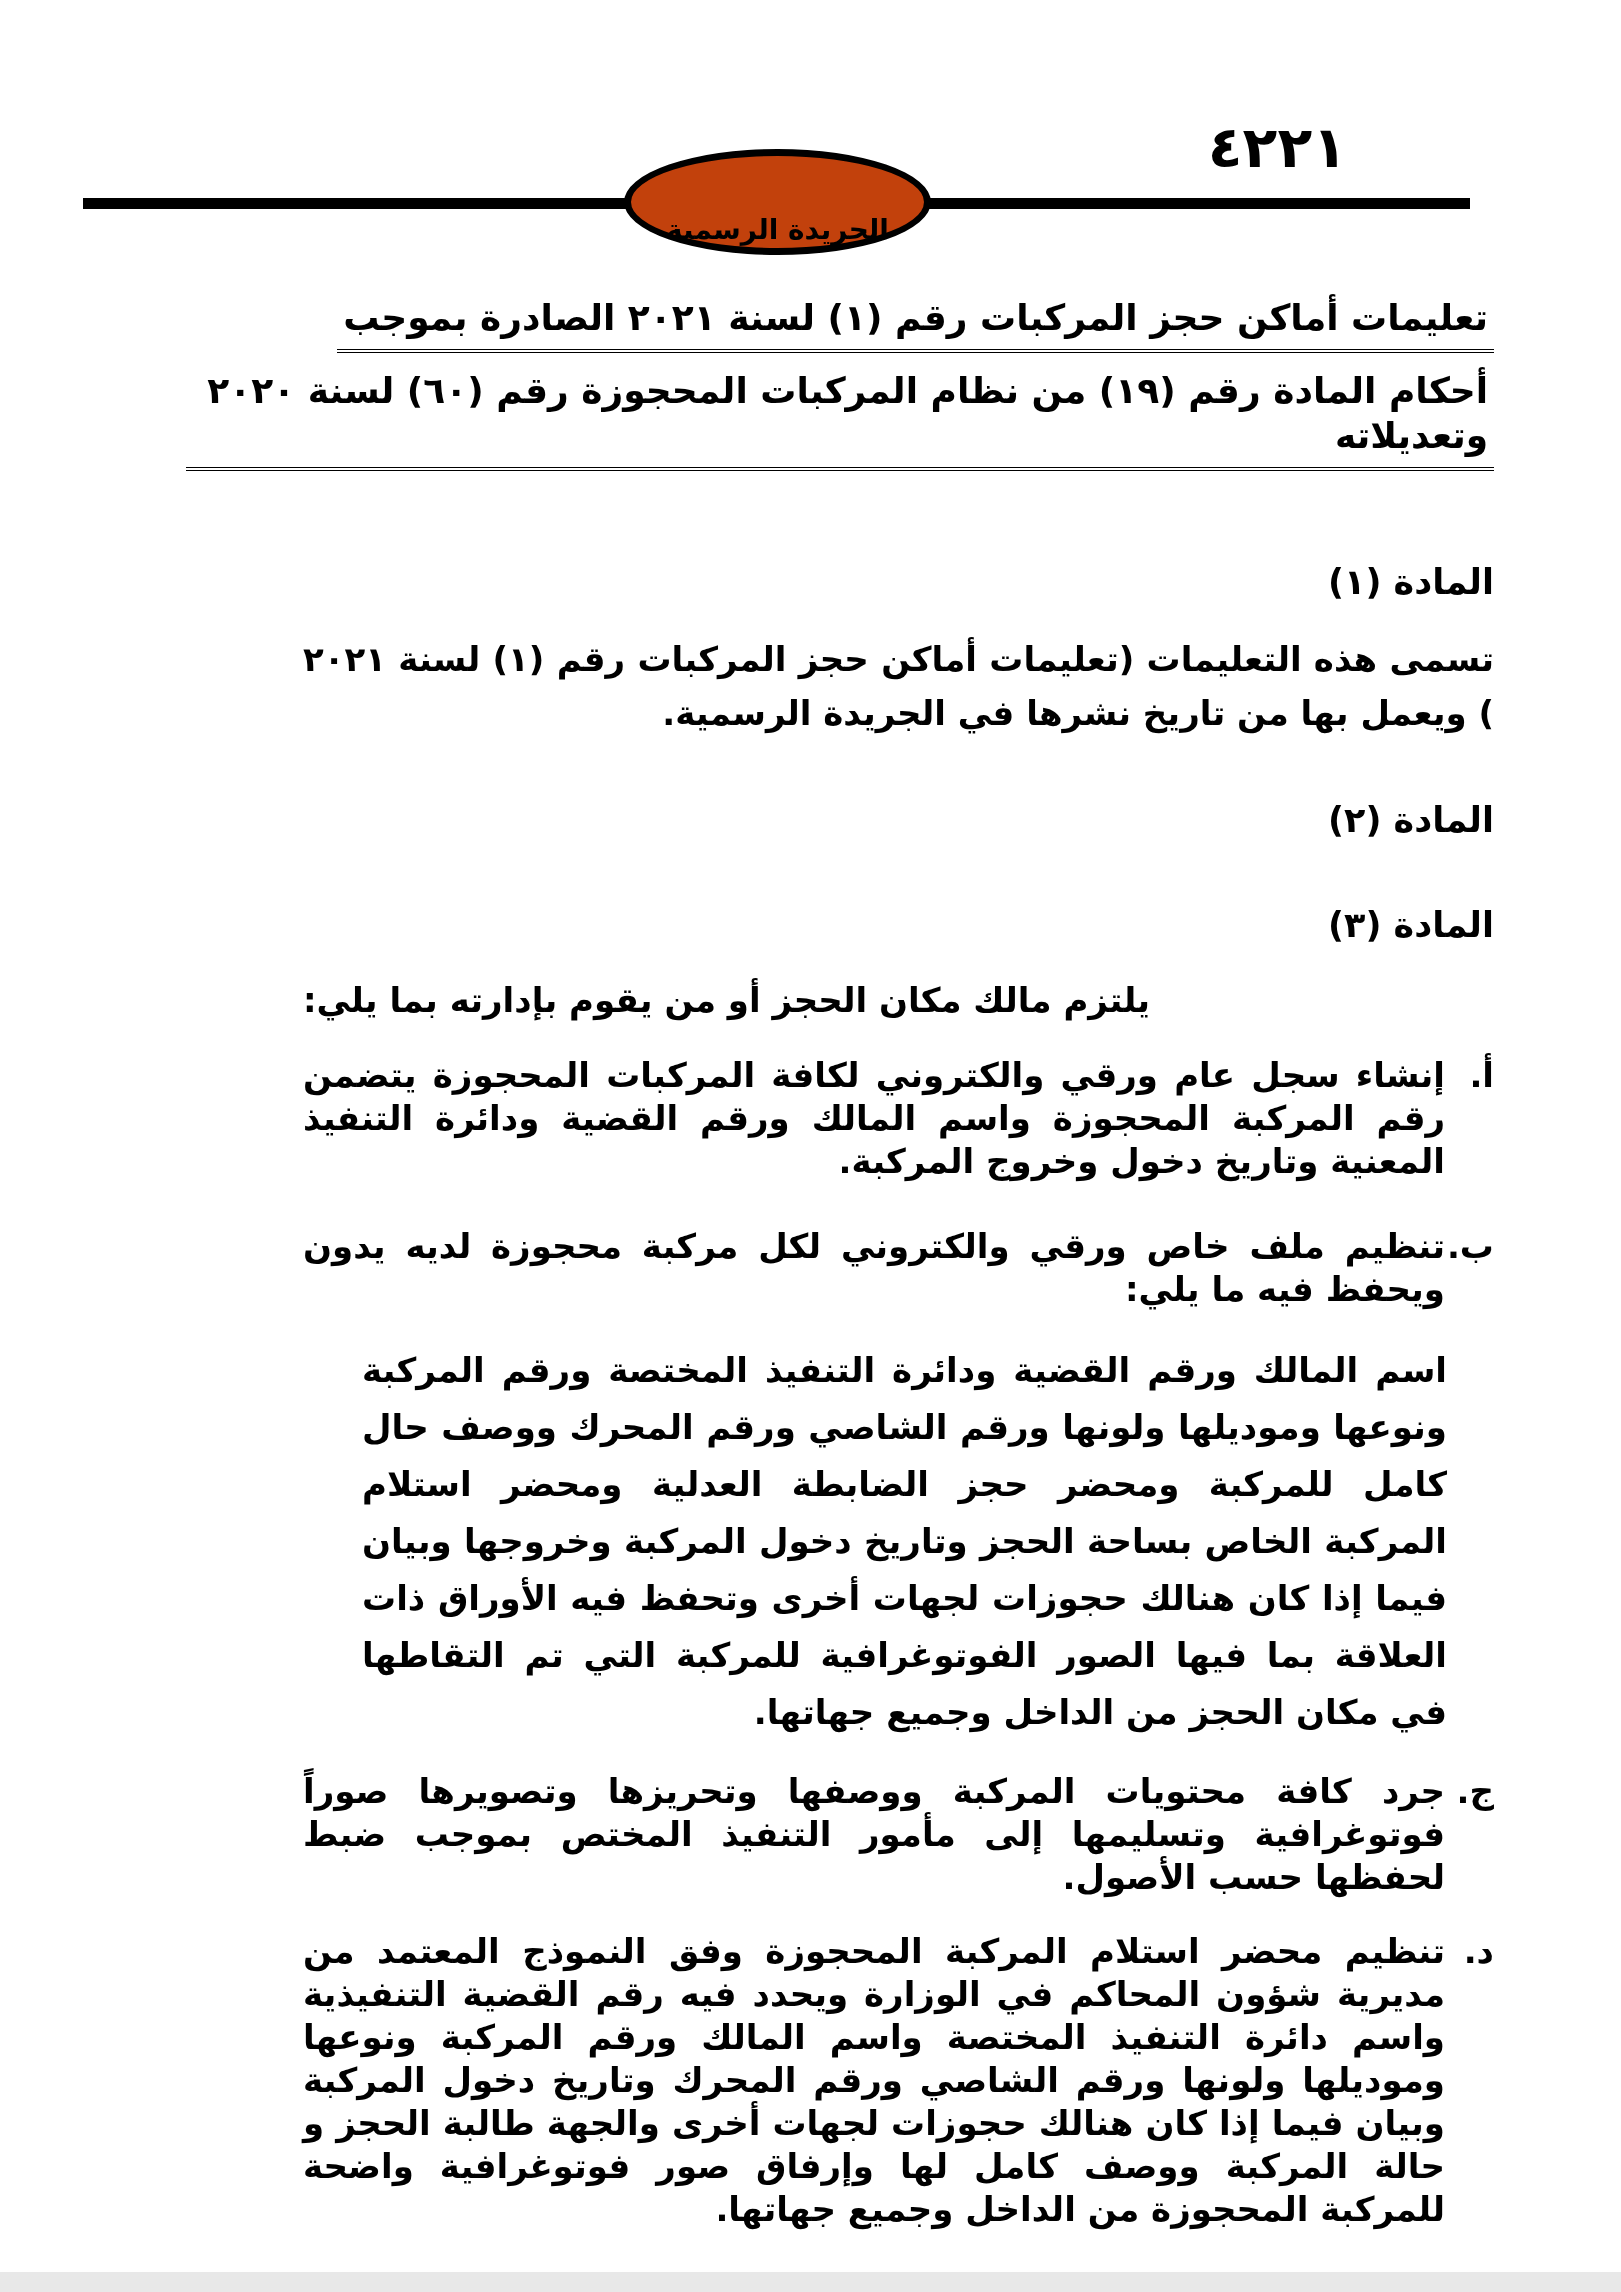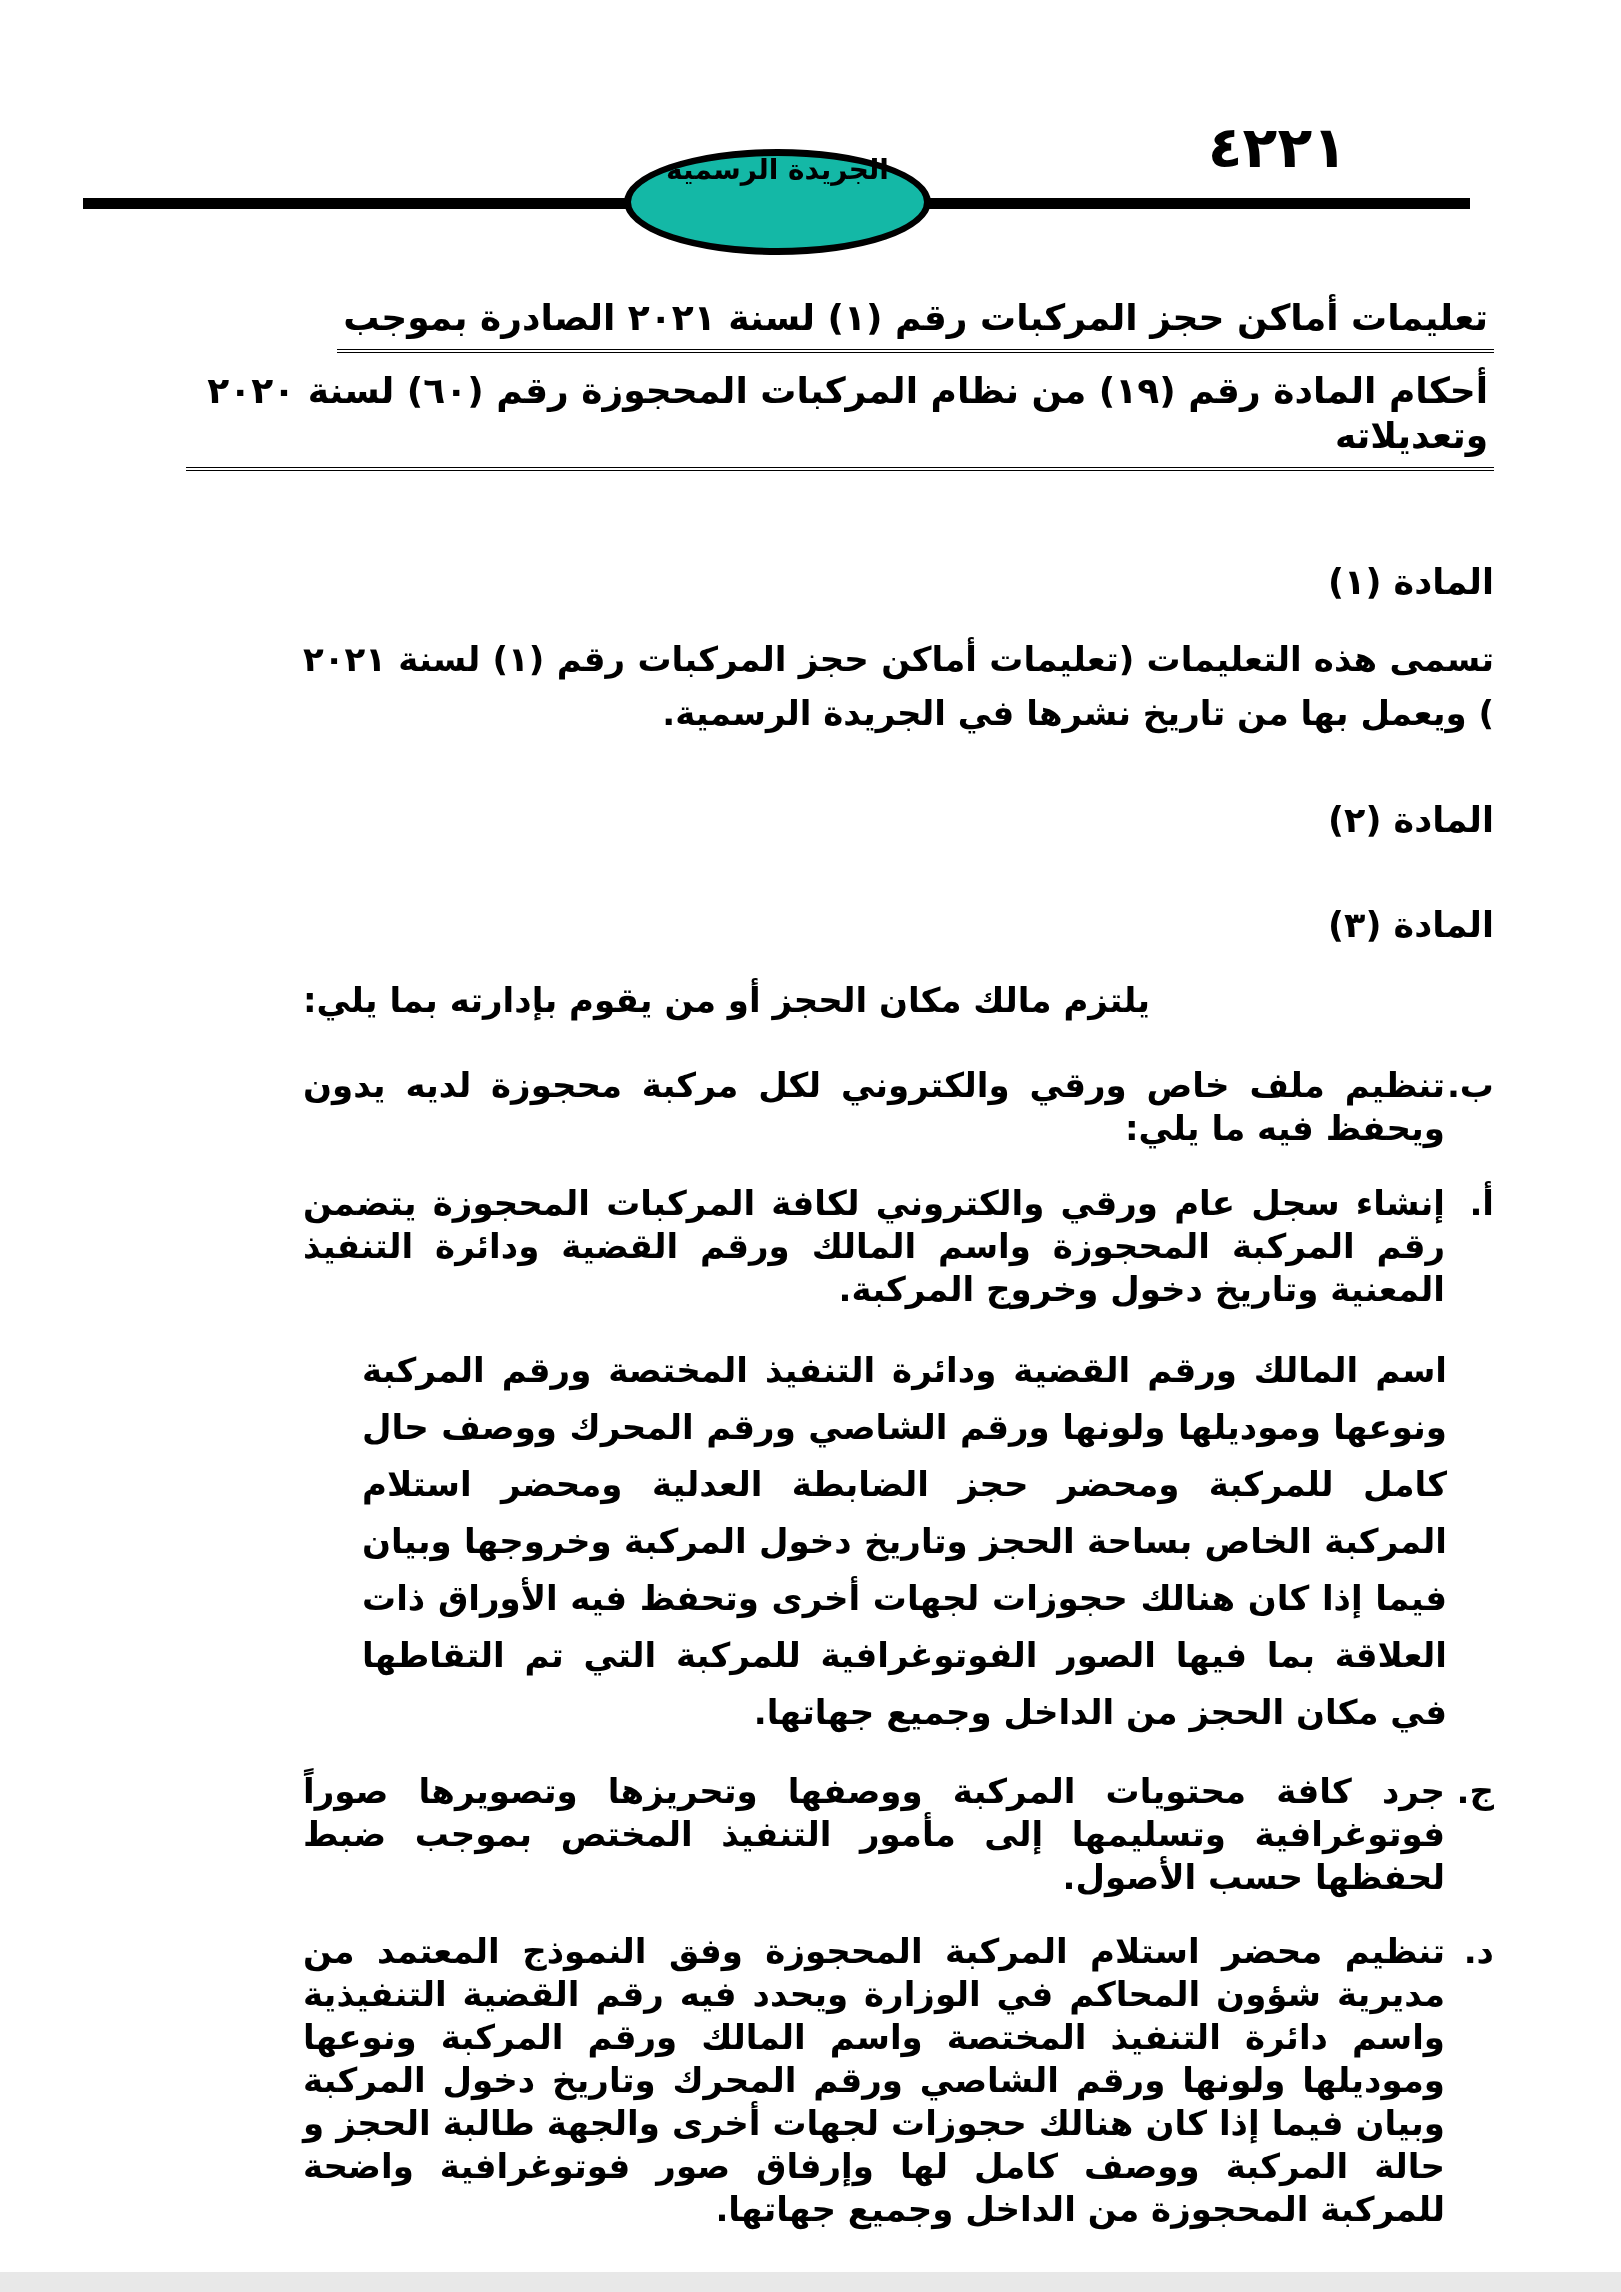--- a/index.html
+++ b/index.html
@@ -32,25 +32,25 @@
     width: 1387px;
     height: 10.8px;
     background: #000;
   }
   .gazette-oval {
     position: absolute;
     top: 149px;
     left: 624px;
     width: 293px;
     height: 92px;
-    background: #14b8a6;
+    background: #c2410c;
     border: 7.8px solid #000;
     border-radius: 50%;
     display: flex;
-    align-items: flex-start;
+    align-items: flex-end;
     justify-content: center;
   }
   .gazette-name {
     font-size: 28px;
     line-height: 1;
     padding-bottom: 3.9px;
   }
 
   
   .titles {
@@ -149,26 +149,26 @@
     </section>
 
     <section class="article-2">
       <h2 class="article-heading">المادة (٢)</h2>
     </section>
 
     <section class="article-3">
       <h2 class="article-heading">المادة (٣)</h2>
       <p class="article-intro">يلتزم مالك مكان الحجز أو من يقوم بإدارته بما يلي:</p>
 
+      <p class="list-item item-a">
+        <span class="item-marker">أ.</span><span>إنشاء سجل عام ورقي والكتروني لكافة المركبات المحجوزة يتضمن رقم المركبة المحجوزة واسم المالك ورقم القضية ودائرة التنفيذ المعنية وتاريخ دخول وخروج المركبة.</span>
+      </p>
+
       <p class="list-item item-b">
         <span class="item-marker">ب.</span><span>تنظيم ملف خاص ورقي والكتروني لكل مركبة محجوزة لديه يدون ويحفظ فيه ما يلي:</span>
-      </p>
-
-      <p class="list-item item-a">
-        <span class="item-marker">أ.</span><span>إنشاء سجل عام ورقي والكتروني لكافة المركبات المحجوزة يتضمن رقم المركبة المحجوزة واسم المالك ورقم القضية ودائرة التنفيذ المعنية وتاريخ دخول وخروج المركبة.</span>
       </p>
       <p class="sub-paragraph">اسم المالك ورقم القضية ودائرة التنفيذ المختصة ورقم المركبة ونوعها وموديلها ولونها ورقم الشاصي ورقم المحرك ووصف حال كامل للمركبة ومحضر حجز الضابطة العدلية ومحضر استلام المركبة الخاص بساحة الحجز وتاريخ دخول المركبة وخروجها وبيان فيما إذا كان هنالك حجوزات لجهات أخرى وتحفظ فيه الأوراق ذات العلاقة بما فيها الصور الفوتوغرافية للمركبة التي تم التقاطها في مكان الحجز من الداخل وجميع جهاتها.</p>
 
       <p class="list-item item-c">
         <span class="item-marker">ج.</span><span>جرد كافة محتويات المركبة ووصفها وتحريزها وتصويرها صوراً فوتوغرافية وتسليمها إلى مأمور التنفيذ المختص بموجب ضبط لحفظها حسب الأصول.</span>
       </p>
 
       <p class="list-item item-d">
         <span class="item-marker">د.</span><span>تنظيم محضر استلام المركبة المحجوزة وفق النموذج المعتمد من مديرية شؤون المحاكم في الوزارة ويحدد فيه رقم القضية التنفيذية واسم دائرة التنفيذ المختصة واسم المالك ورقم المركبة ونوعها وموديلها ولونها ورقم الشاصي ورقم المحرك وتاريخ دخول المركبة وبيان فيما إذا كان هنالك حجوزات لجهات أخرى والجهة طالبة الحجز و حالة المركبة ووصف كامل لها وإرفاق صور فوتوغرافية واضحة للمركبة المحجوزة من الداخل وجميع جهاتها.</span>
       </p>

